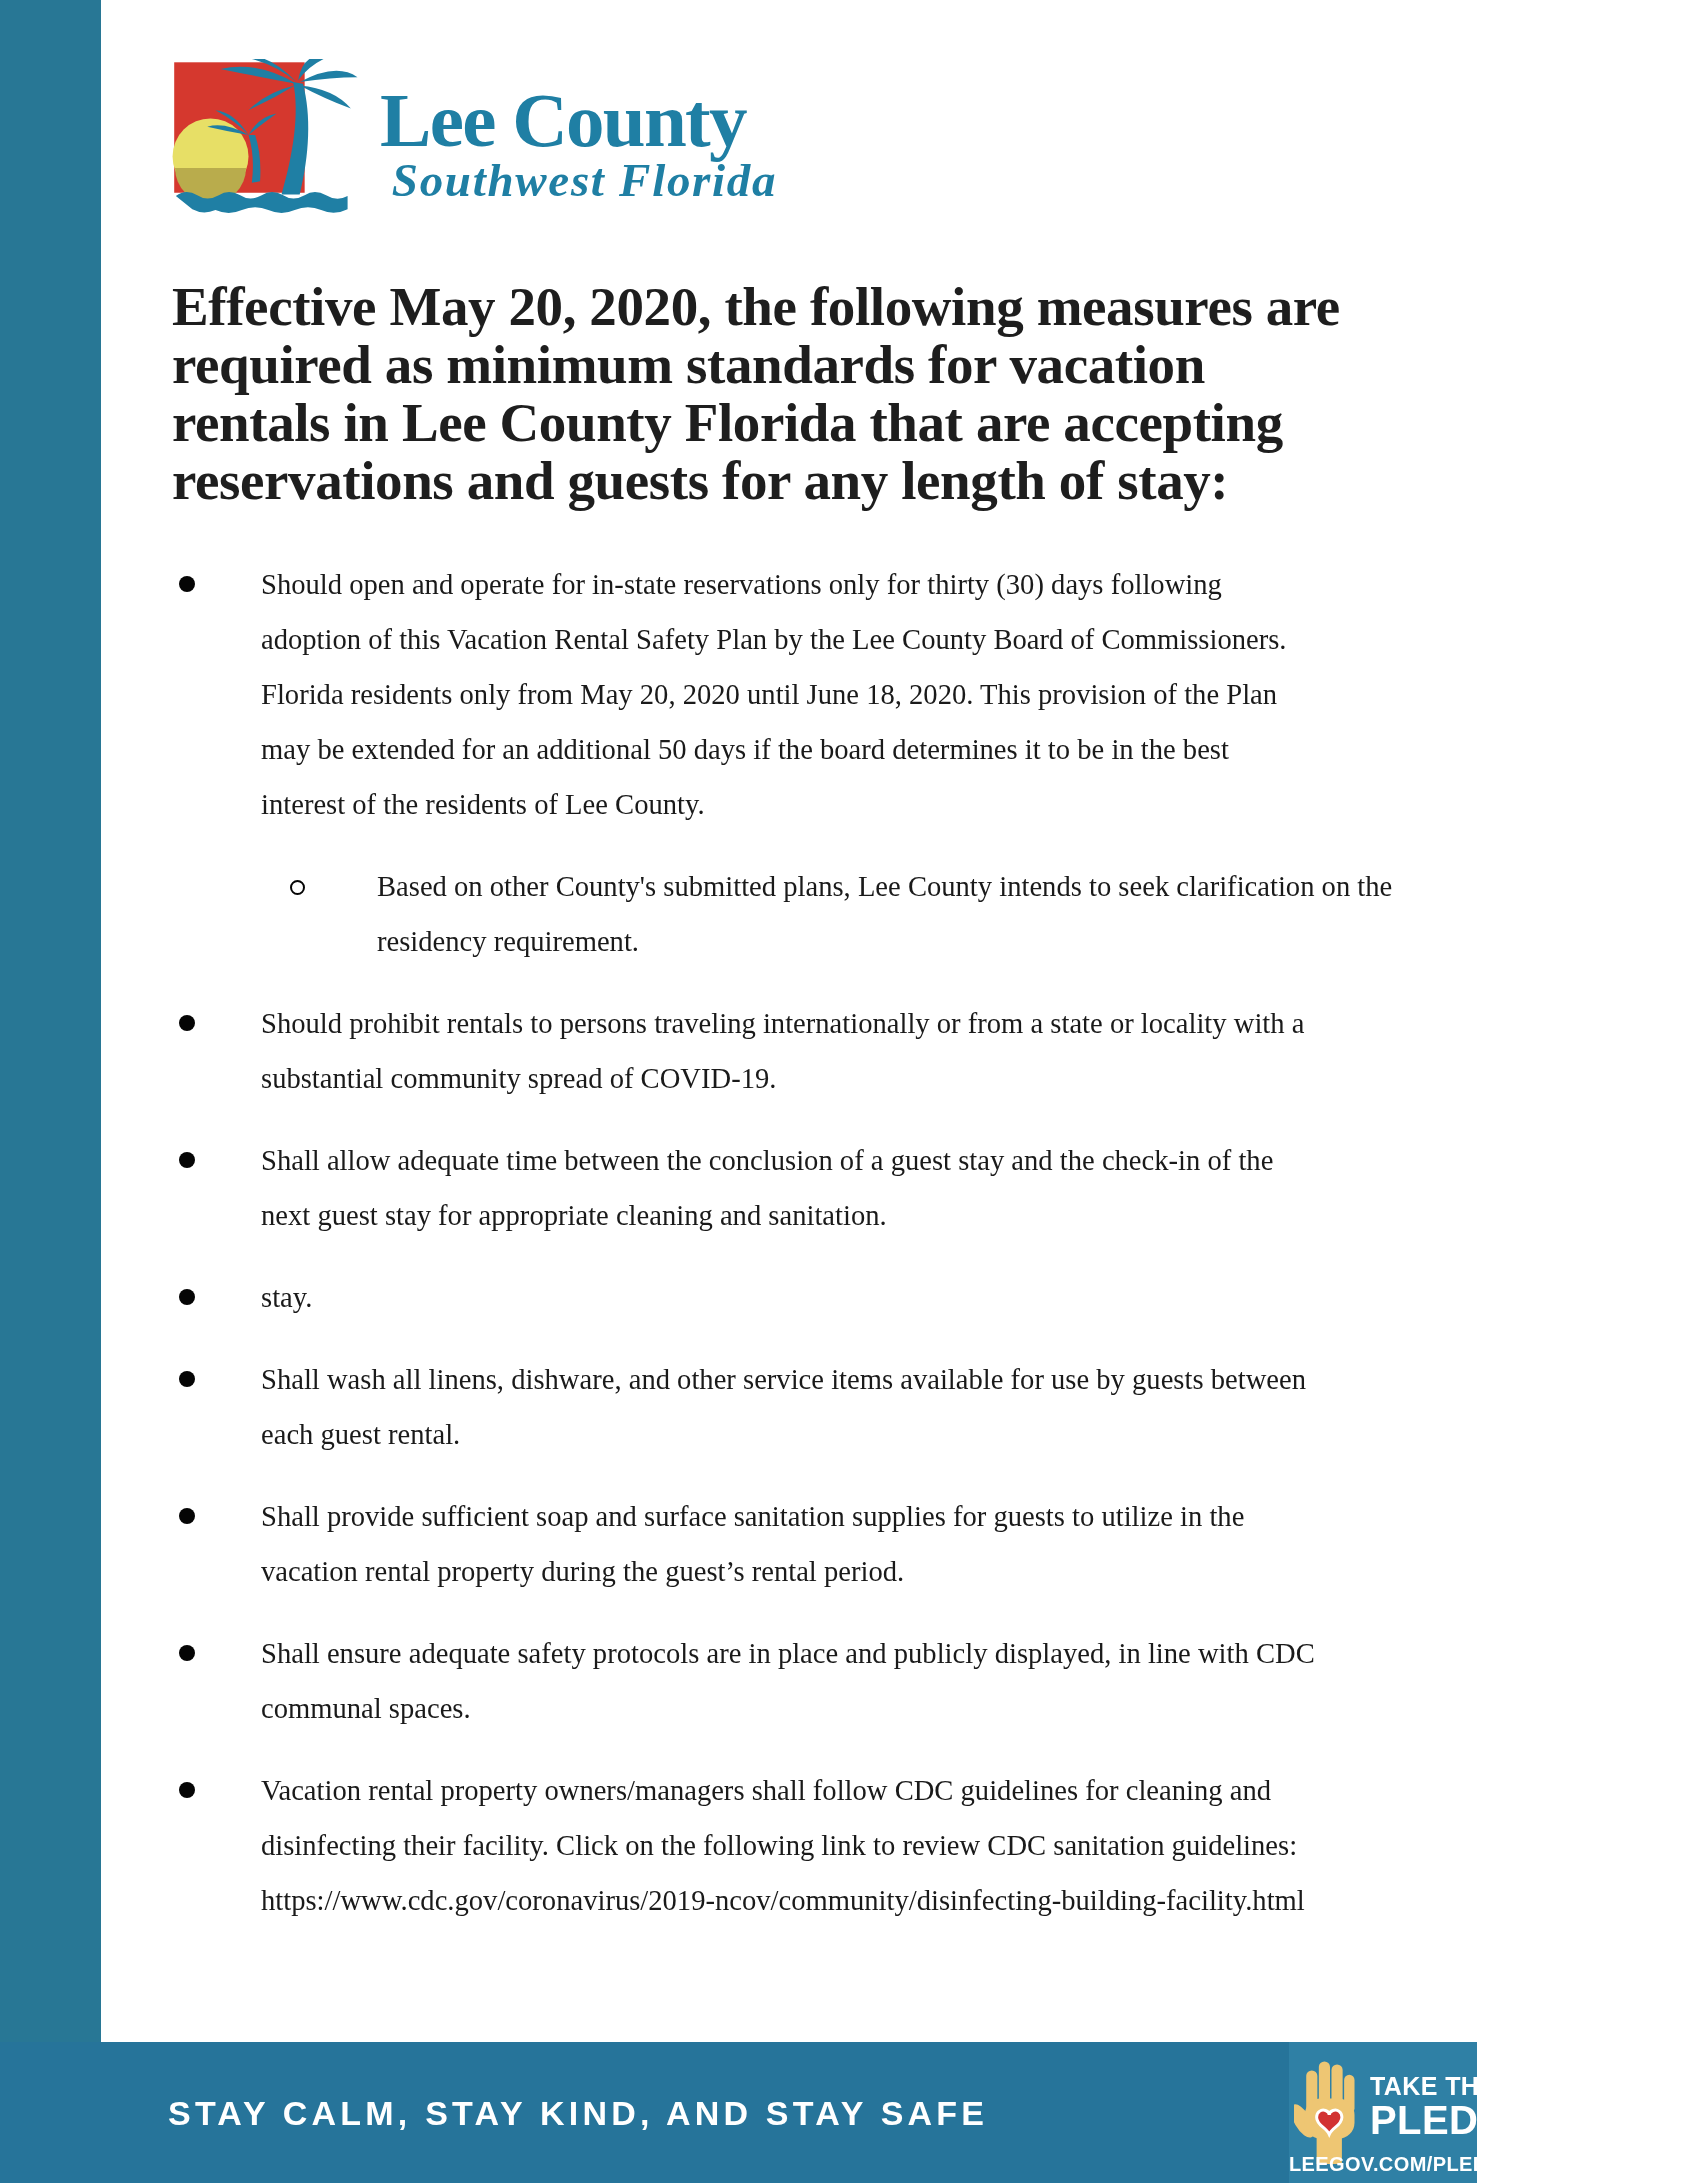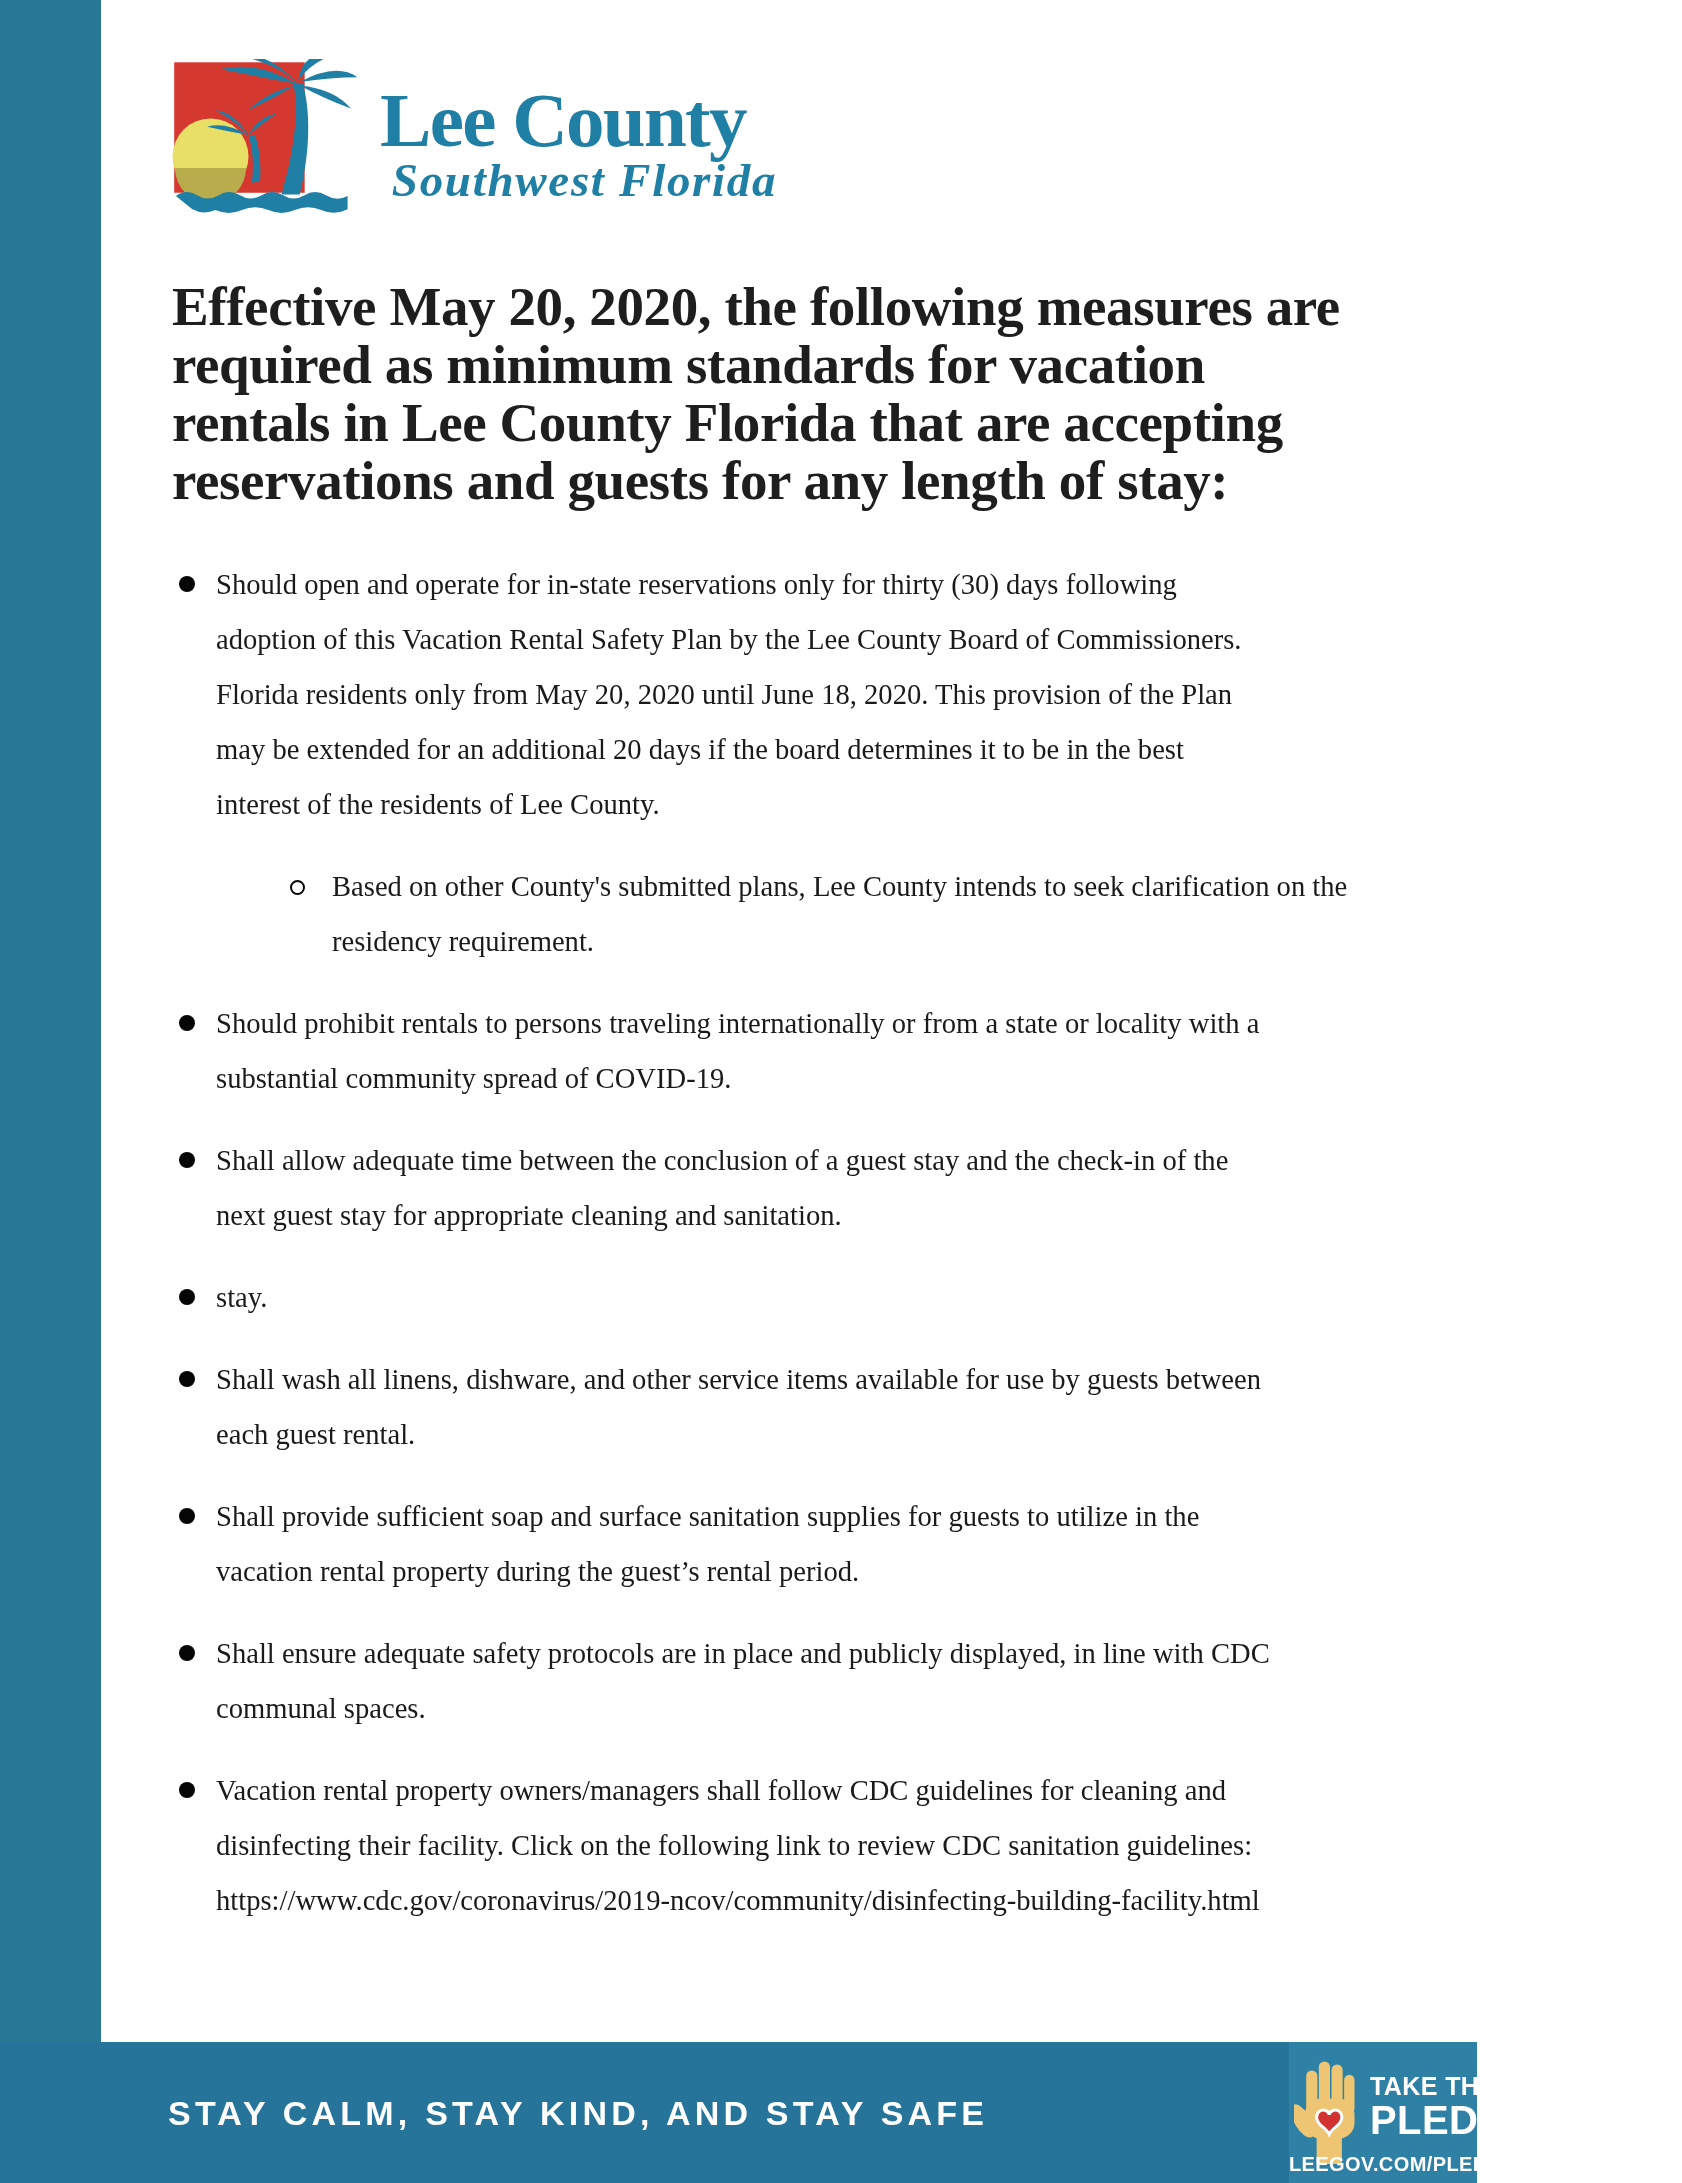--- a/index.html
+++ b/index.html
@@ -26,21 +26,21 @@
   
   .doc-heading{margin-top:55px;width:1411px;}
   .hline{display:block;white-space:nowrap;font-size:55px;line-height:58px;font-weight:bold;
          color:#1E1E1E;letter-spacing:-0.4px;}
 
   
   .measures{margin-top:47px;width:1377px;}
   .bullet{position:relative;padding-left:44px;margin-top:27px;font-size:28.6px;line-height:55px;}
   .bullet:first-child{margin-top:0;}
   .dot{position:absolute;left:6.7px;top:19.3px;width:16px;height:16px;border-radius:50%;background:#050505;}
-  .bline{display:block;white-space:nowrap;}
+  .bline{display:block;white-space:nowrap;margin-left:45px;}
   .sub-list{margin-top:27px;}
   .sub-bullet{position:relative;margin-left:74px;padding-left:42px;}
   .circle{position:absolute;left:0;top:21px;width:11px;height:11px;border:2.5px solid #050505;
           border-radius:50%;background:transparent;}
   .link{text-decoration-thickness:2.5px;text-underline-offset:5.9px;cursor:pointer;}
 
   
   .footer{position:absolute;left:0;bottom:0;width:1683px;height:141px;background:var(--footer-teal);}
   .footer-message{position:absolute;left:168px;top:50%;transform:translateY(-50%);
                   font-family:"Liberation Sans", sans-serif;font-weight:bold;font-size:34px;
@@ -98,21 +98,21 @@
           <span class="hline">rentals in Lee County Florida that are accepting</span>
           <span class="hline">reservations and guests for any length of stay:</span>
         </div>
 
       <div class="measures">
           <div class="bullet">
             <span class="dot"></span>
             <span class="bline">Should open and operate for in-state reservations only for thirty (30) days following</span>
             <span class="bline">adoption of this Vacation Rental Safety Plan by the Lee County Board of Commissioners.</span>
             <span class="bline">Florida residents only from May 20, 2020 until June 18, 2020. This provision of the Plan</span>
-            <span class="bline">may be extended for an additional 20 days if the board determines it to be in the best</span>
+            <span class="bline">may be extended for an additional 50 days if the board determines it to be in the best</span>
             <span class="bline">interest of the residents of Lee County.</span>
             <div class="sub-list">
               <div class="sub-bullet">
                 <span class="circle"></span>
                 <span class="bline">Based on other County's submitted plans, Lee County intends to seek clarification on the</span>
                 <span class="bline">residency requirement.</span>
               </div>
             </div>
           </div>
           <div class="bullet">

